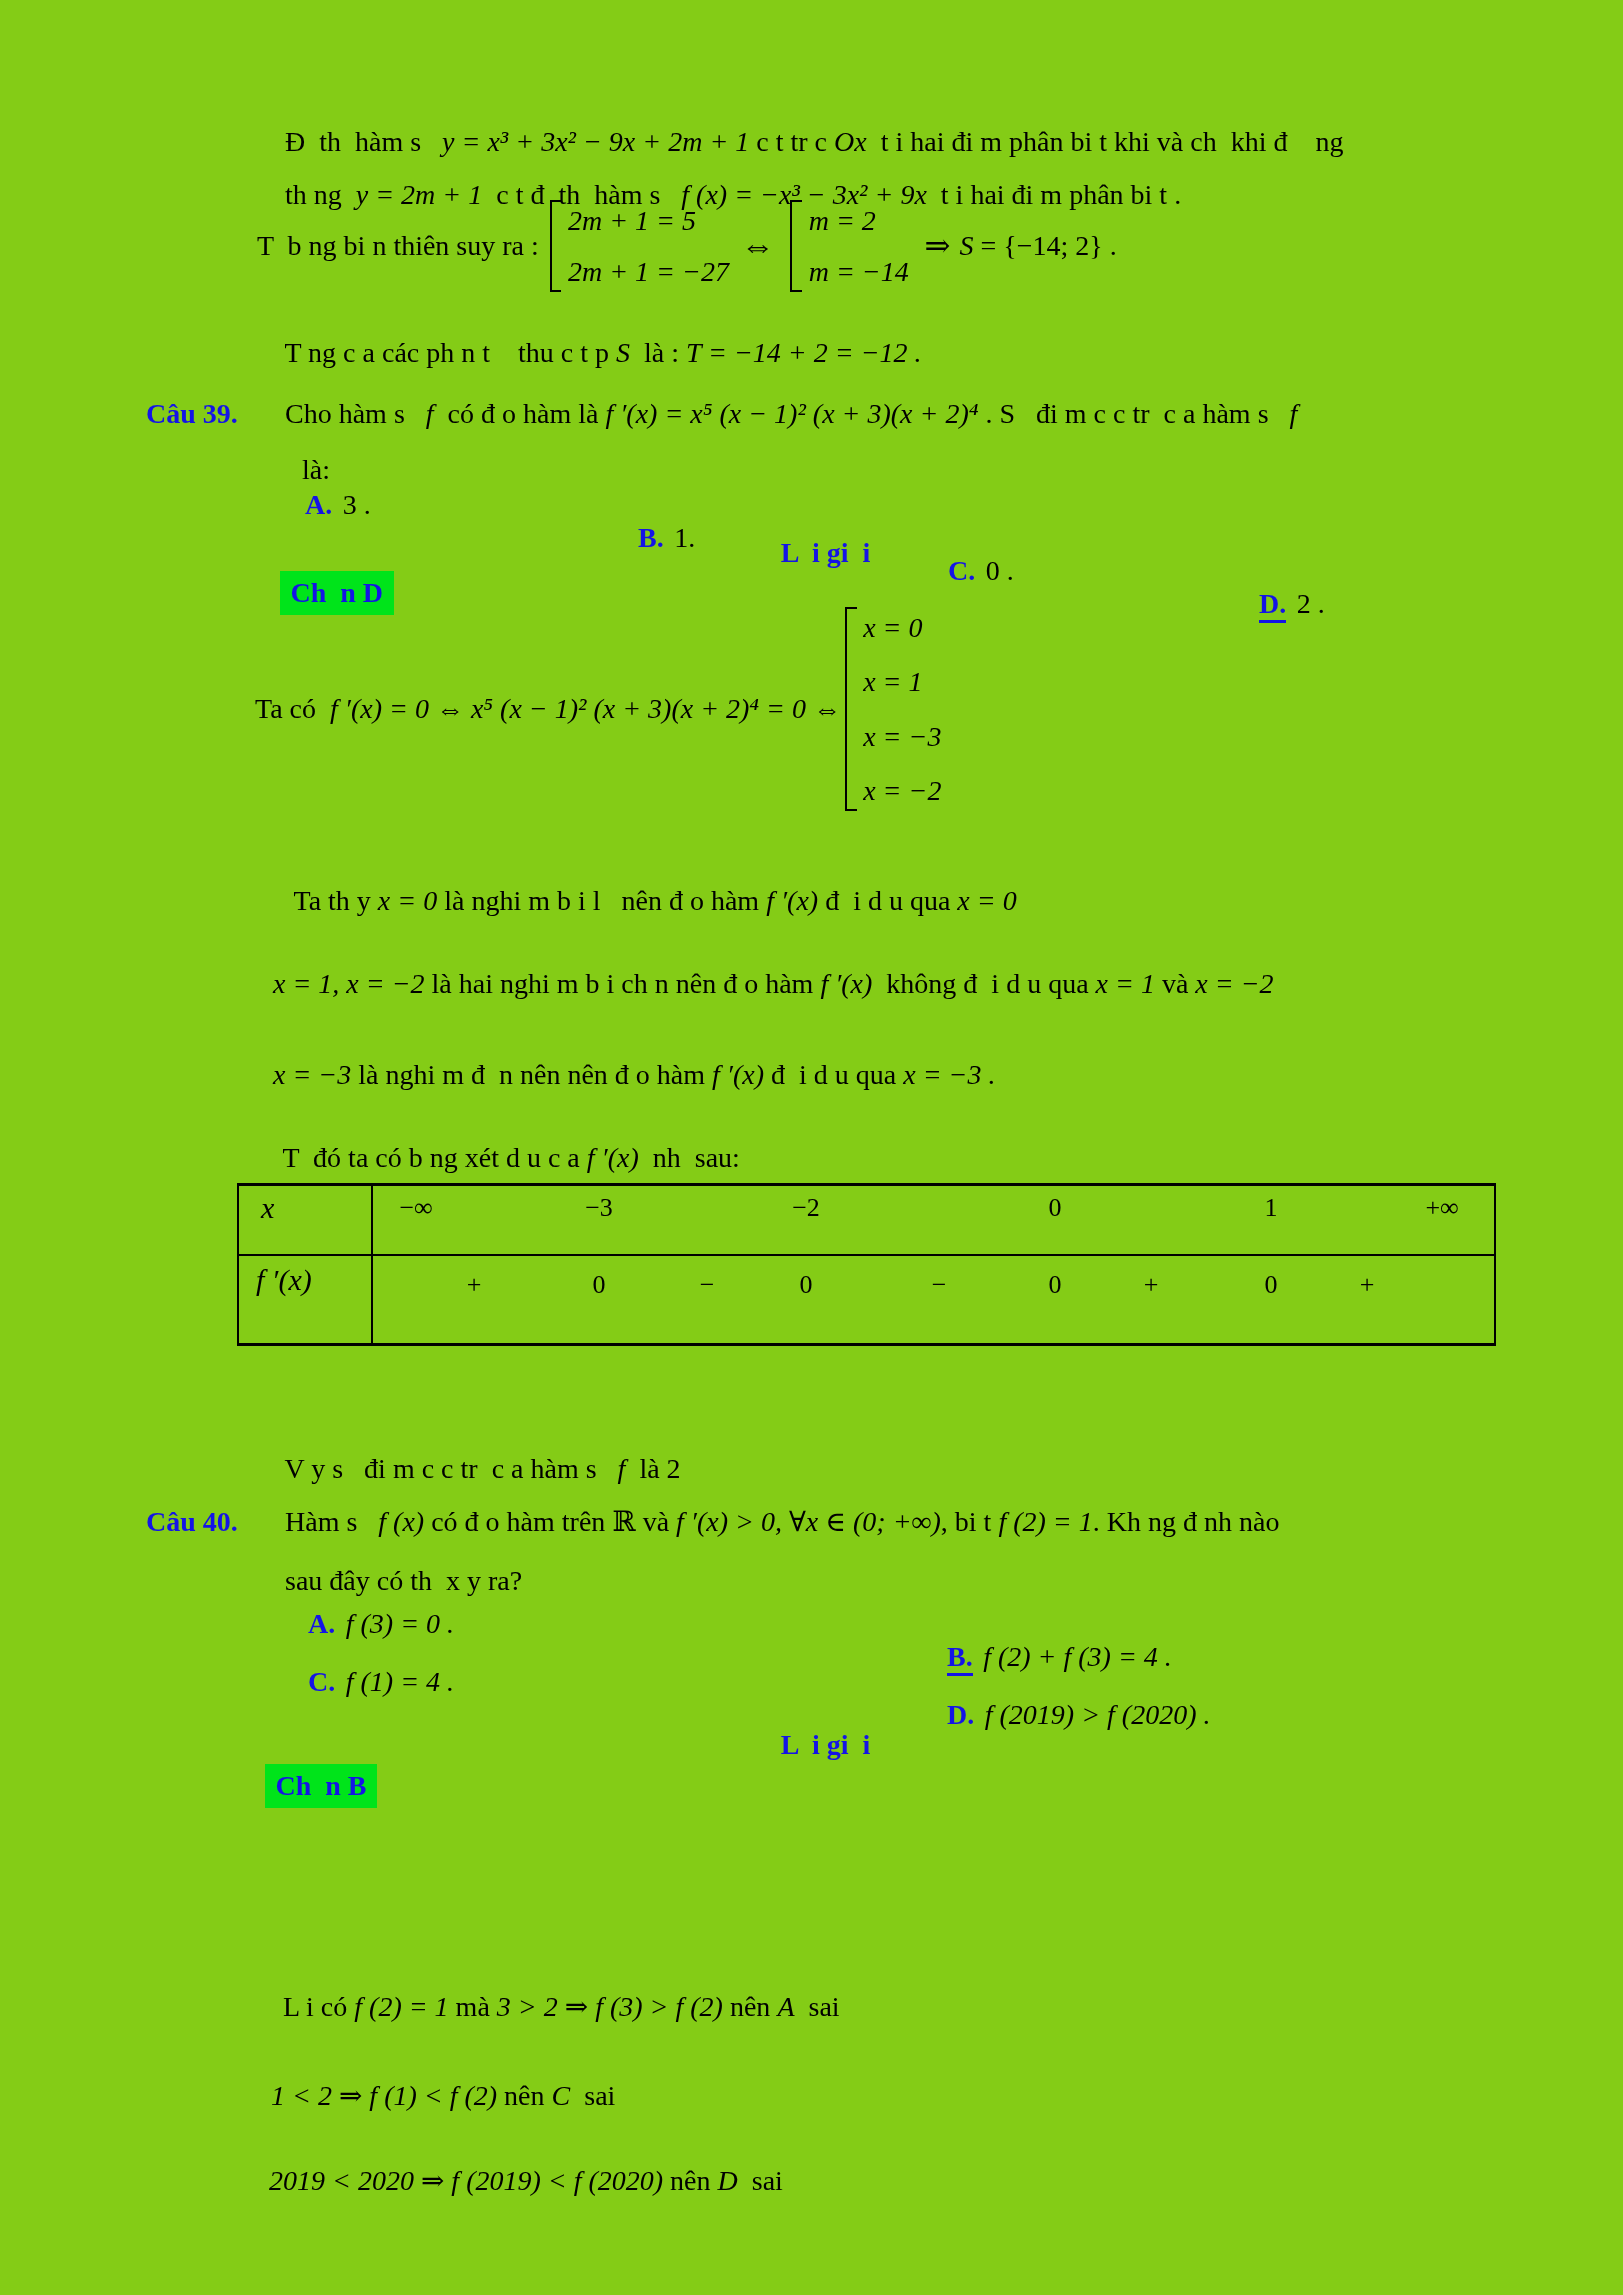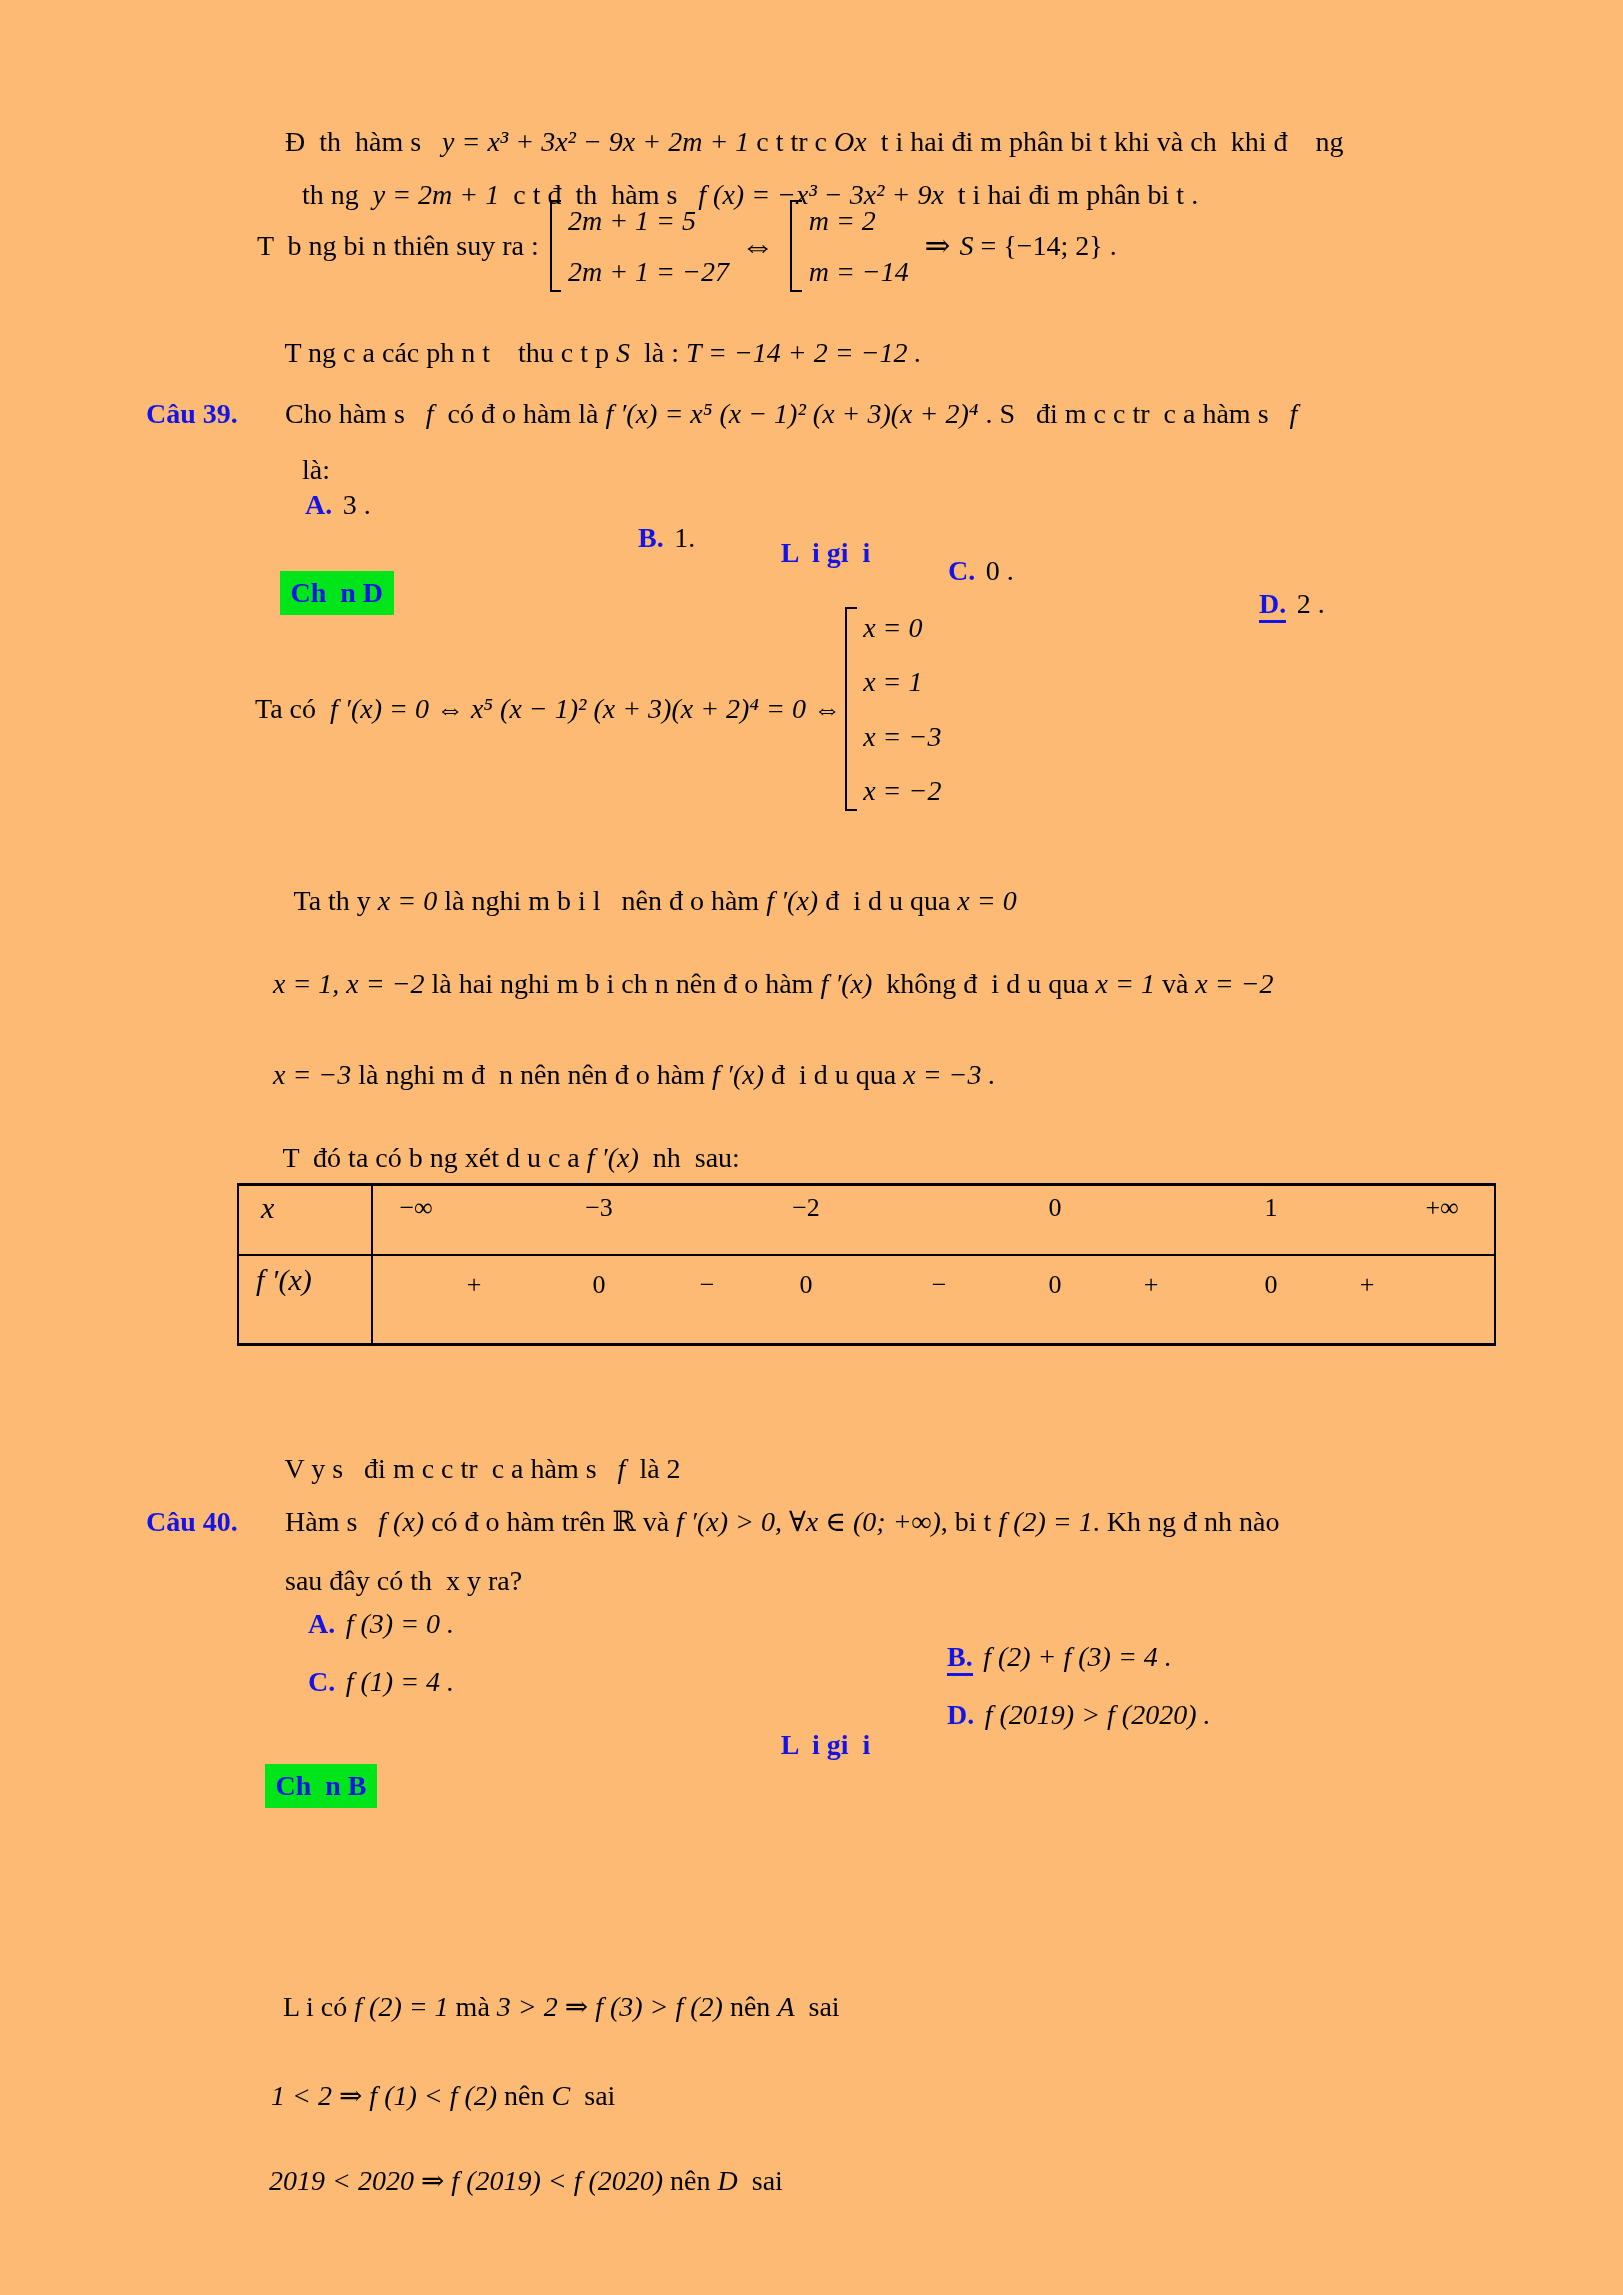--- a/index.html
+++ b/index.html
@@ -1,16 +1,16 @@
 <!DOCTYPE html>
 <html style="font-size:10.5px"><head>
 <meta charset="utf-8">
 <style>
   html,body{margin:0;padding:0;background:#ffffff;}
-  .page{position:relative;width:1623px;height:2295px;background:#fdba74;overflow:hidden;
+  .page{position:relative;width:1623px;height:2295px;background:#84cc16;overflow:hidden;
         font-family:"Liberation Serif","DejaVu Serif","DejaVu Sans",serif;color:#000;}
   .line{position:absolute;font-size:28px;line-height:1.18;white-space:pre;}
   .t{font-style:normal;}
   .m{font-style:italic;}
   .blue{color:#1414e6;font-weight:bold;}
   .u{border-bottom:3.3px solid #1414e6;padding-bottom:0.7px;}
   .heading{width:1623px;text-align:center;}
   .choice{display:inline-block;background:#00e41a;color:#1414e6;font-weight:bold;
           padding:4.6px 10.5px 5.9px 10.5px;}
   .frow{display:flex;align-items:center;}
@@ -38,21 +38,21 @@
 </style>
 </head>
 <body>
 
 <div class="page">
 
   <div class="line" style="left:257px;top:92px;">
     <span class="t">Đ  th  hàm s   </span><span class="m">y = x³ + 3x² − 9x + 2m + 1</span><span class="t"> c t tr c </span><span class="m">Ox</span><span class="t">  t i hai đi m phân bi t khi và ch  khi đ    ng</span>
   </div>
 
-  <div class="line" style="left:274px;top:145px;">
+  <div class="line" style="left:257px;top:145px;">
     <span class="t">th ng  </span><span class="m">y = 2m + 1</span><span class="t">  c t đ  th  hàm s   </span><span class="m">f (x) = −x³ − 3x² + 9x</span><span class="t">  t i hai đi m phân bi t .</span>
   </div>
 
   <div class="line frow" style="left:257px;top:200px;height:92px;">
     <span class="t">T  b ng bi n thiên suy ra : </span>
     <span class="sys">
       <span class="brk"></span>
       <span class="scol">
         <span class="m">2m + 1 = 5</span>
         <span class="m">2m + 1 = −27</span>

